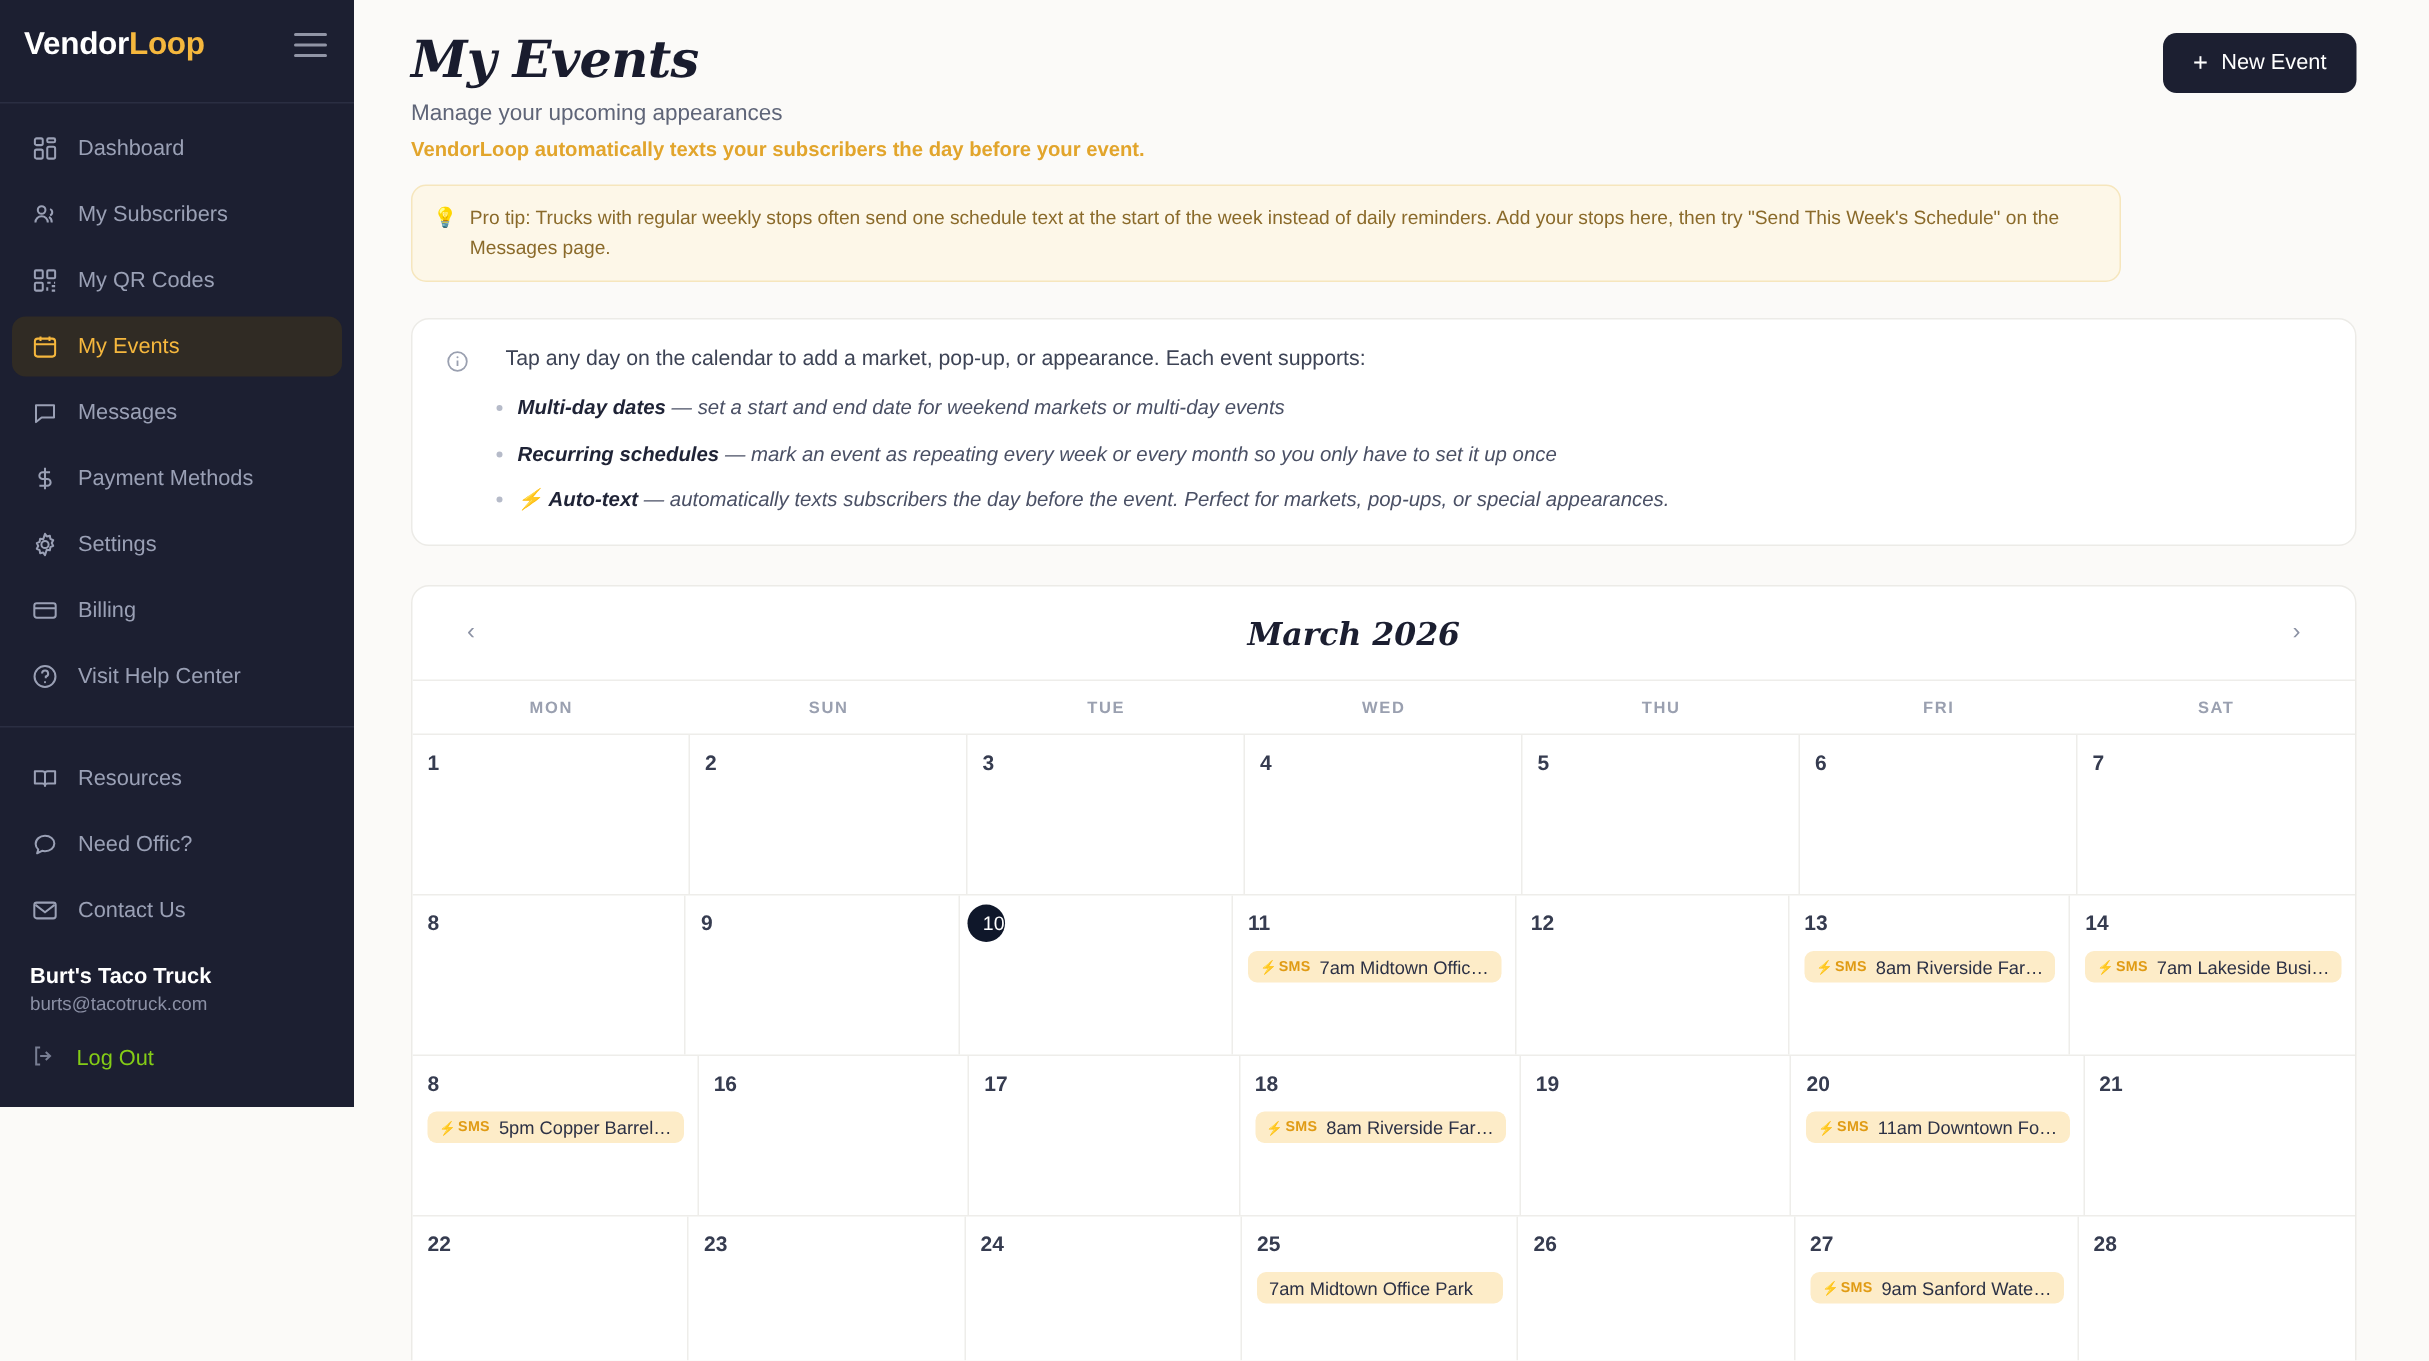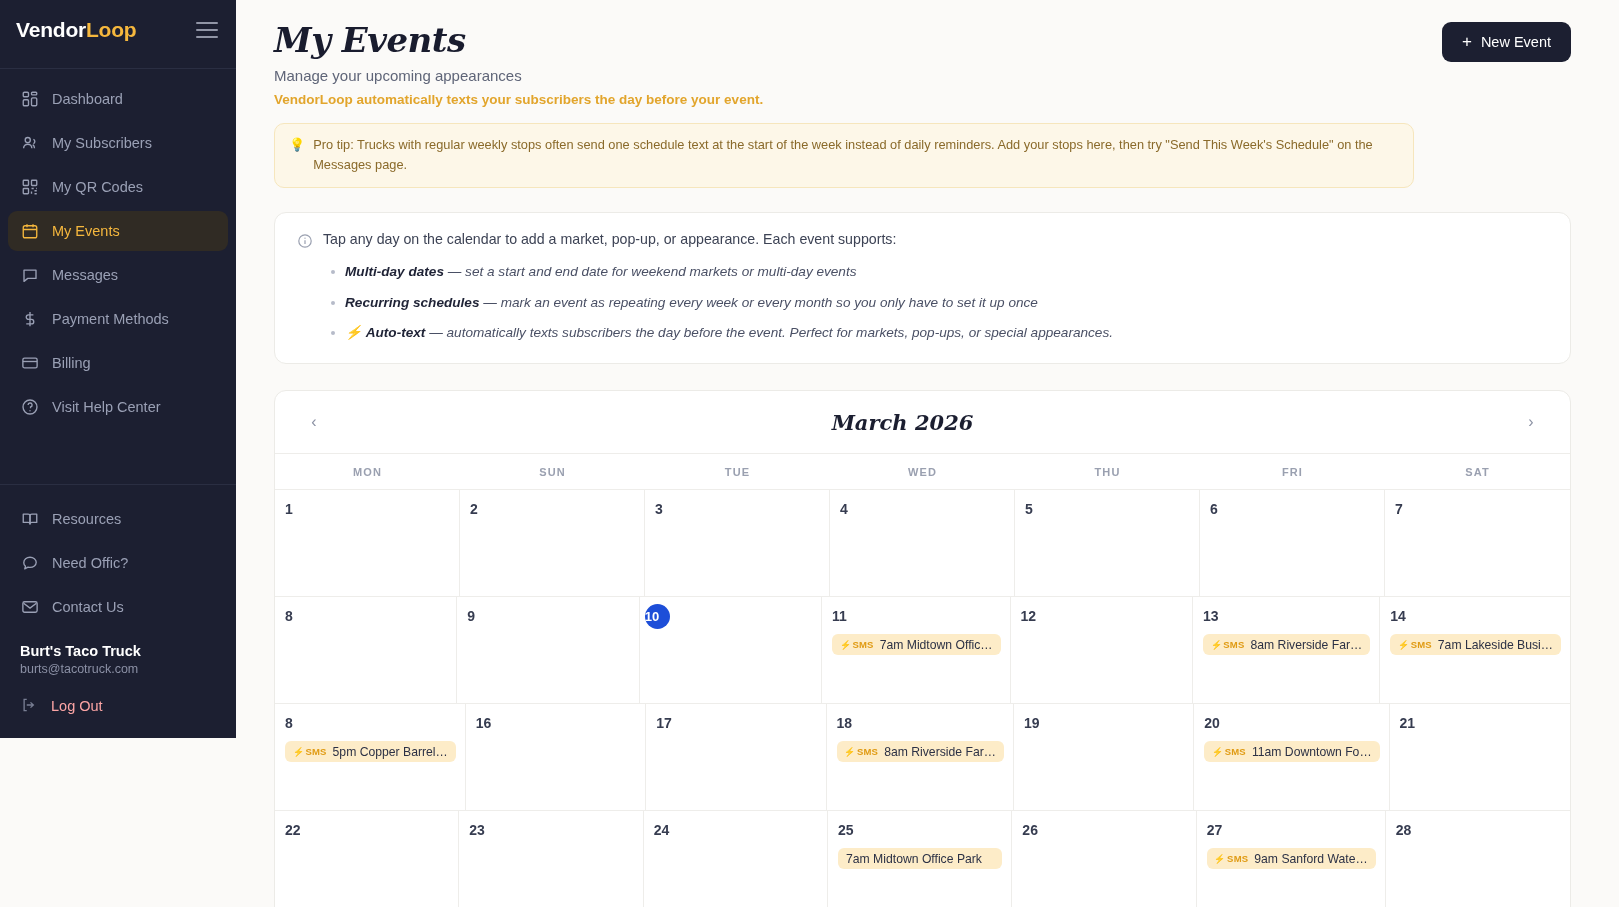--- a/index.html
+++ b/index.html
@@ -70,21 +70,21 @@
   .spacer { flex: 1 1 auto; }
   .bottom-div { height: 1px; background: #2a2e42; margin: 0 0 14px 0; }
   .bottom-nav { padding: 0 8px; }
   .user-block { padding: 12px 20px 4px 20px; }
   .user-name { color: #fff; font-size: 14.5px; font-weight: 700; margin-bottom: 3px; white-space: nowrap;}
   .user-mail { color: #8b90a5; font-size: 12.5px; white-space: nowrap;}
   .logout-wrap { padding: 8px 8px 14px 8px; }
   .logout {
     display:flex; align-items:center; gap:13px;
     height: 36px; padding: 0 12px; border-radius: 9px;
-    color: #fca5a5; font-size: 14.5px; cursor: pointer;
+    color: #84cc16; font-size: 14.5px; cursor: pointer;
   }
 
   
   .main {
     flex: 1 1 auto;
     height: 907px;
     overflow: hidden;
     padding: 22px 48px 0 38px;
     position: relative;
   }
@@ -148,21 +148,21 @@
 
   
   .infocard {
     margin-top: 24px;
     background: #ffffff;
     border: 1px solid #ecebe7;
     border-radius: 12px;
     padding: 18px 22px 20px 22px;
   }
   .info-lead {
-    display: flex; gap: 10px; align-items: flex-start;
+    display: flex; gap: 24px; align-items: flex-start;
     font-size: 14.2px; color: #3d4355;
   }
   .info-icon {
     flex: 0 0 16px; width: 16px; height:16px; margin-top: 2px;
   }
   .bullets { margin: 13px 0 0 34px; }
   .bullet {
     position: relative;
     font-size: 13.6px;
     color: #4a5065;
@@ -239,28 +239,28 @@
   }
   .day:last-child { border-right: none; }
   .daynum {
     font-size: 14px;
     color: #363c50;
     font-weight: 600;
     line-height: 1;
     display: inline-block;
   }
   .daynum.today {
-    background: #1d4ed8;
+    background: #0f172a;
     color: #fff;
     width: 25px; height: 25px;
     border-radius: 50%;
-    text-align: left;
+    text-align: right;
     line-height: 25px;
     margin: -6px 0 0 -5px;
-    font-weight: 700;
+    font-weight: 400;
     font-size: 13px;
   }
   .evt {
     margin-top: 9px;
     background: #fdecc8;
     border-radius: 6px;
     height: 21px;
     display: flex; align-items: center; gap: 6px;
     padding: 0 8px;
     overflow: hidden;
@@ -352,20 +352,29 @@
       <span>Messages</span>
     </div>
     <div class="nav-item">
       <span class="ic">
           <svg width="18" height="18" viewBox="0 0 24 24" fill="none" stroke="#9aa0b5" stroke-width="1.8">
             <path d="M12 2.5v19"></path>
             <path d="M16.5 6.5H10a3 3 0 0 0 0 6h4a3 3 0 0 1 0 6H7"></path>
           </svg>
         </span>
       <span>Payment Methods</span>
+    </div>
+    <div class="nav-item">
+      <span class="ic">
+          <svg width="18" height="18" viewBox="0 0 24 24" fill="none" stroke="#9aa0b5" stroke-width="1.8">
+            <circle cx="12" cy="12" r="3.2"></circle>
+            <path d="M12 2.5l1.6 2.3 2.7-.6.5 2.8 2.5 1.2-1.3 2.5 1.3 2.5-2.5 1.2-.5 2.8-2.7-.6L12 21.5l-1.6-2.3-2.7.6-.5-2.8L4.7 15.8 6 13.3 4.7 10.8l2.5-1.2.5-2.8 2.7.6z" stroke-linejoin="round"></path>
+          </svg>
+        </span>
+      <span>Settings</span>
     </div>
     <div class="nav-item">
       <span class="ic">
           <svg width="18" height="18" viewBox="0 0 24 24" fill="none" stroke="#9aa0b5" stroke-width="1.8">
             <rect x="2.5" y="5.5" width="19" height="13" rx="2.2"></rect>
             <path d="M2.5 10h19"></path>
           </svg>
         </span>
       <span>Billing</span>
     </div>

